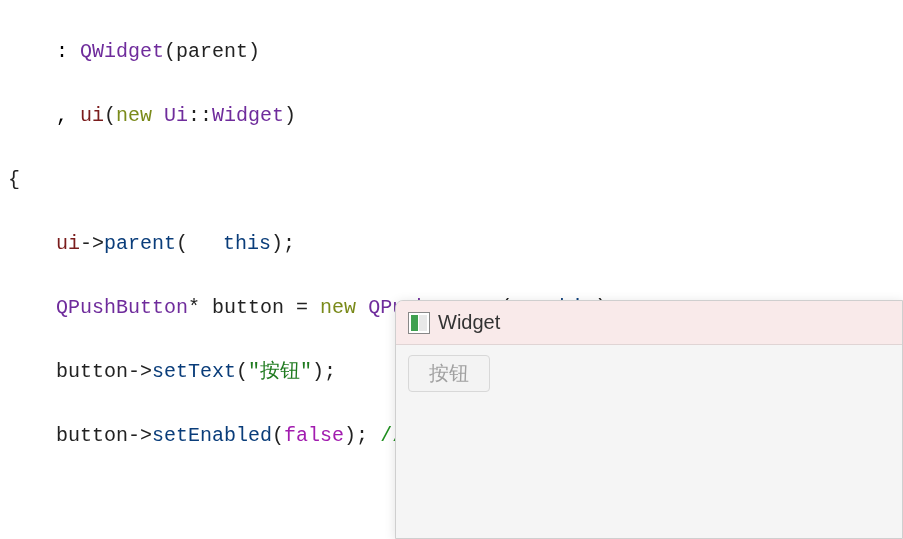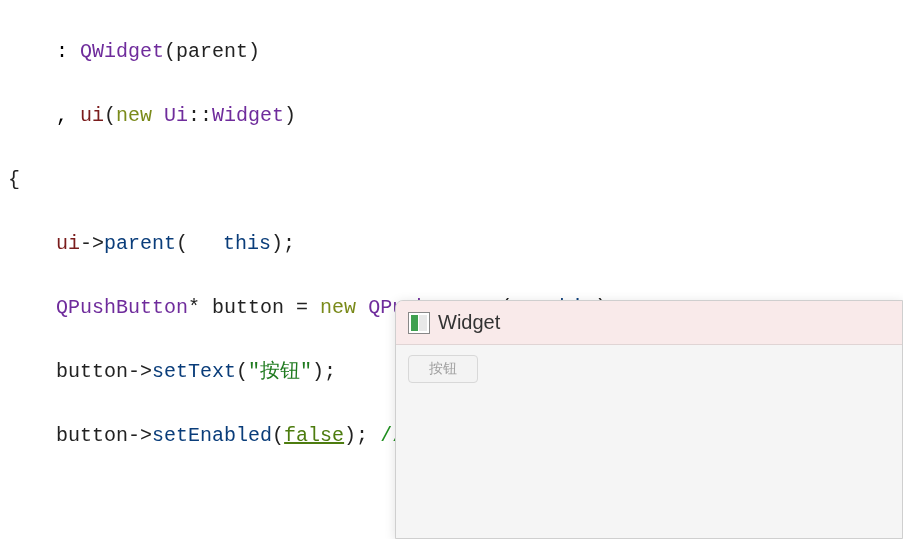--- a/index.html
+++ b/index.html
@@ -22,21 +22,21 @@
       white-space: pre;
     }
     .c-type { color: #6f2c9c; }
     .c-classdecl { color: #0a4b8c; font-weight: bold; }
     .c-punct { color: #222; }
     .c-keyword { color: #7a8a1a; }
     .c-member { color: #7a1c1c; }
     .c-method { color: #0a3d7a; }
     .c-this { color: #0a3d7a; margin-left: 35px; }
     .c-string { color: #1e7a1e; }
-    .c-boolean { color: #4d7c0f; text-decoration: underline; }
+    .c-boolean { color: #a21caf; }
     .c-comment { color: #1e8f1e; }
     .c-star { color: #222; }
     .c-param { color: #222; }
 
     .window {
       position: absolute;
       left: 395px;
       top: 300px;
       width: 508px;
       height: 239px;
@@ -84,21 +84,21 @@
     .title-text {
       font-family: "Segoe UI", Arial, sans-serif;
       font-size: 20px;
       color: #333;
     }
     .window-body {
       padding: 10px 12px;
     }
     .qt-button {
       font-family: "Segoe UI", "Microsoft YaHei", Arial, sans-serif;
-      font-size: 14px;
+      font-size: 20px;
       color: #a0a0a0;
       background: #f3f3f3;
       border: 1px solid #d8d8d8;
       border-radius: 4px;
       padding: 4px 20px;
       cursor: default;
     }
   </style>
 </head>
 <body>

